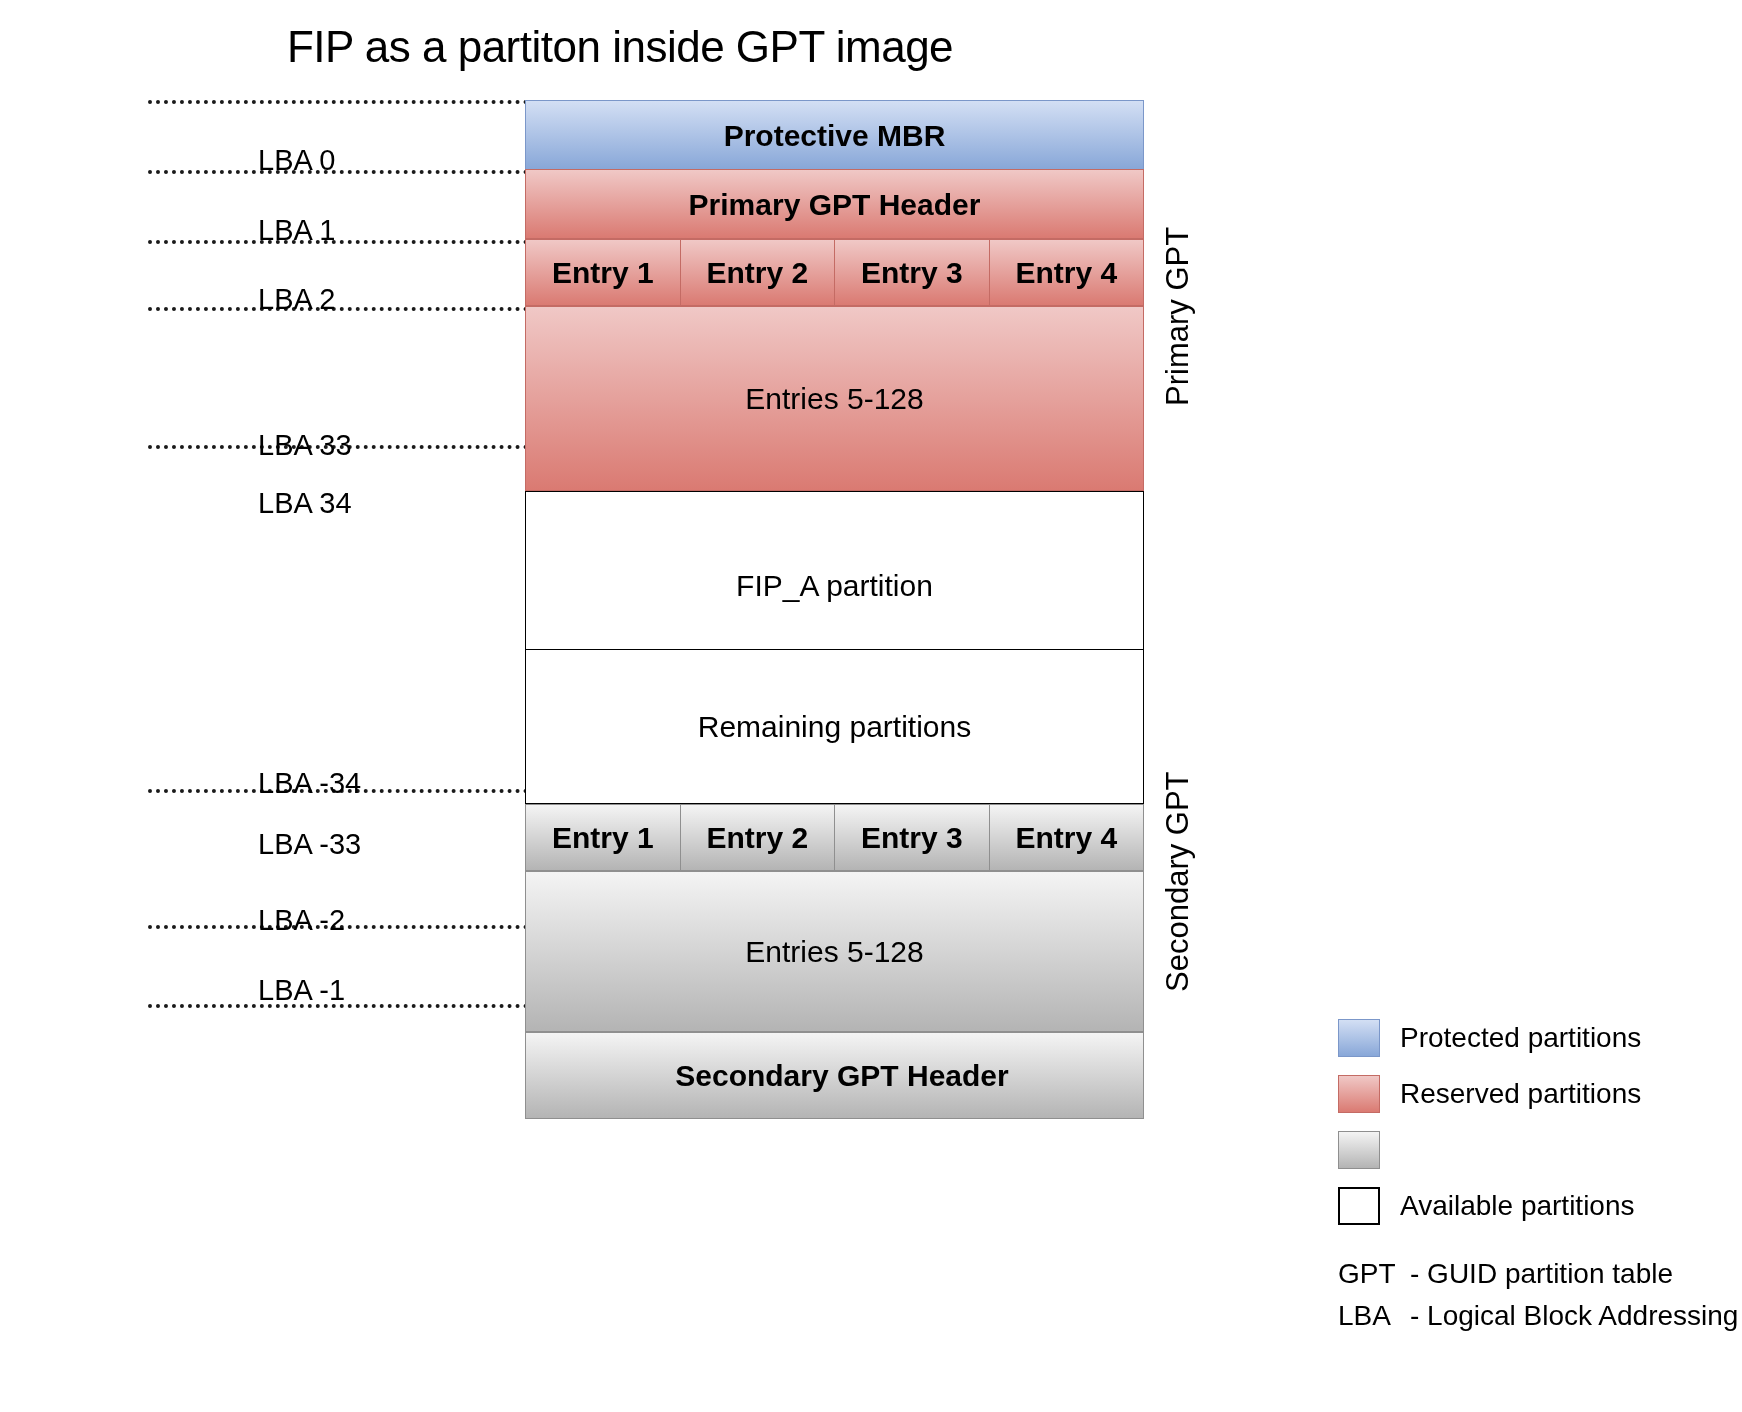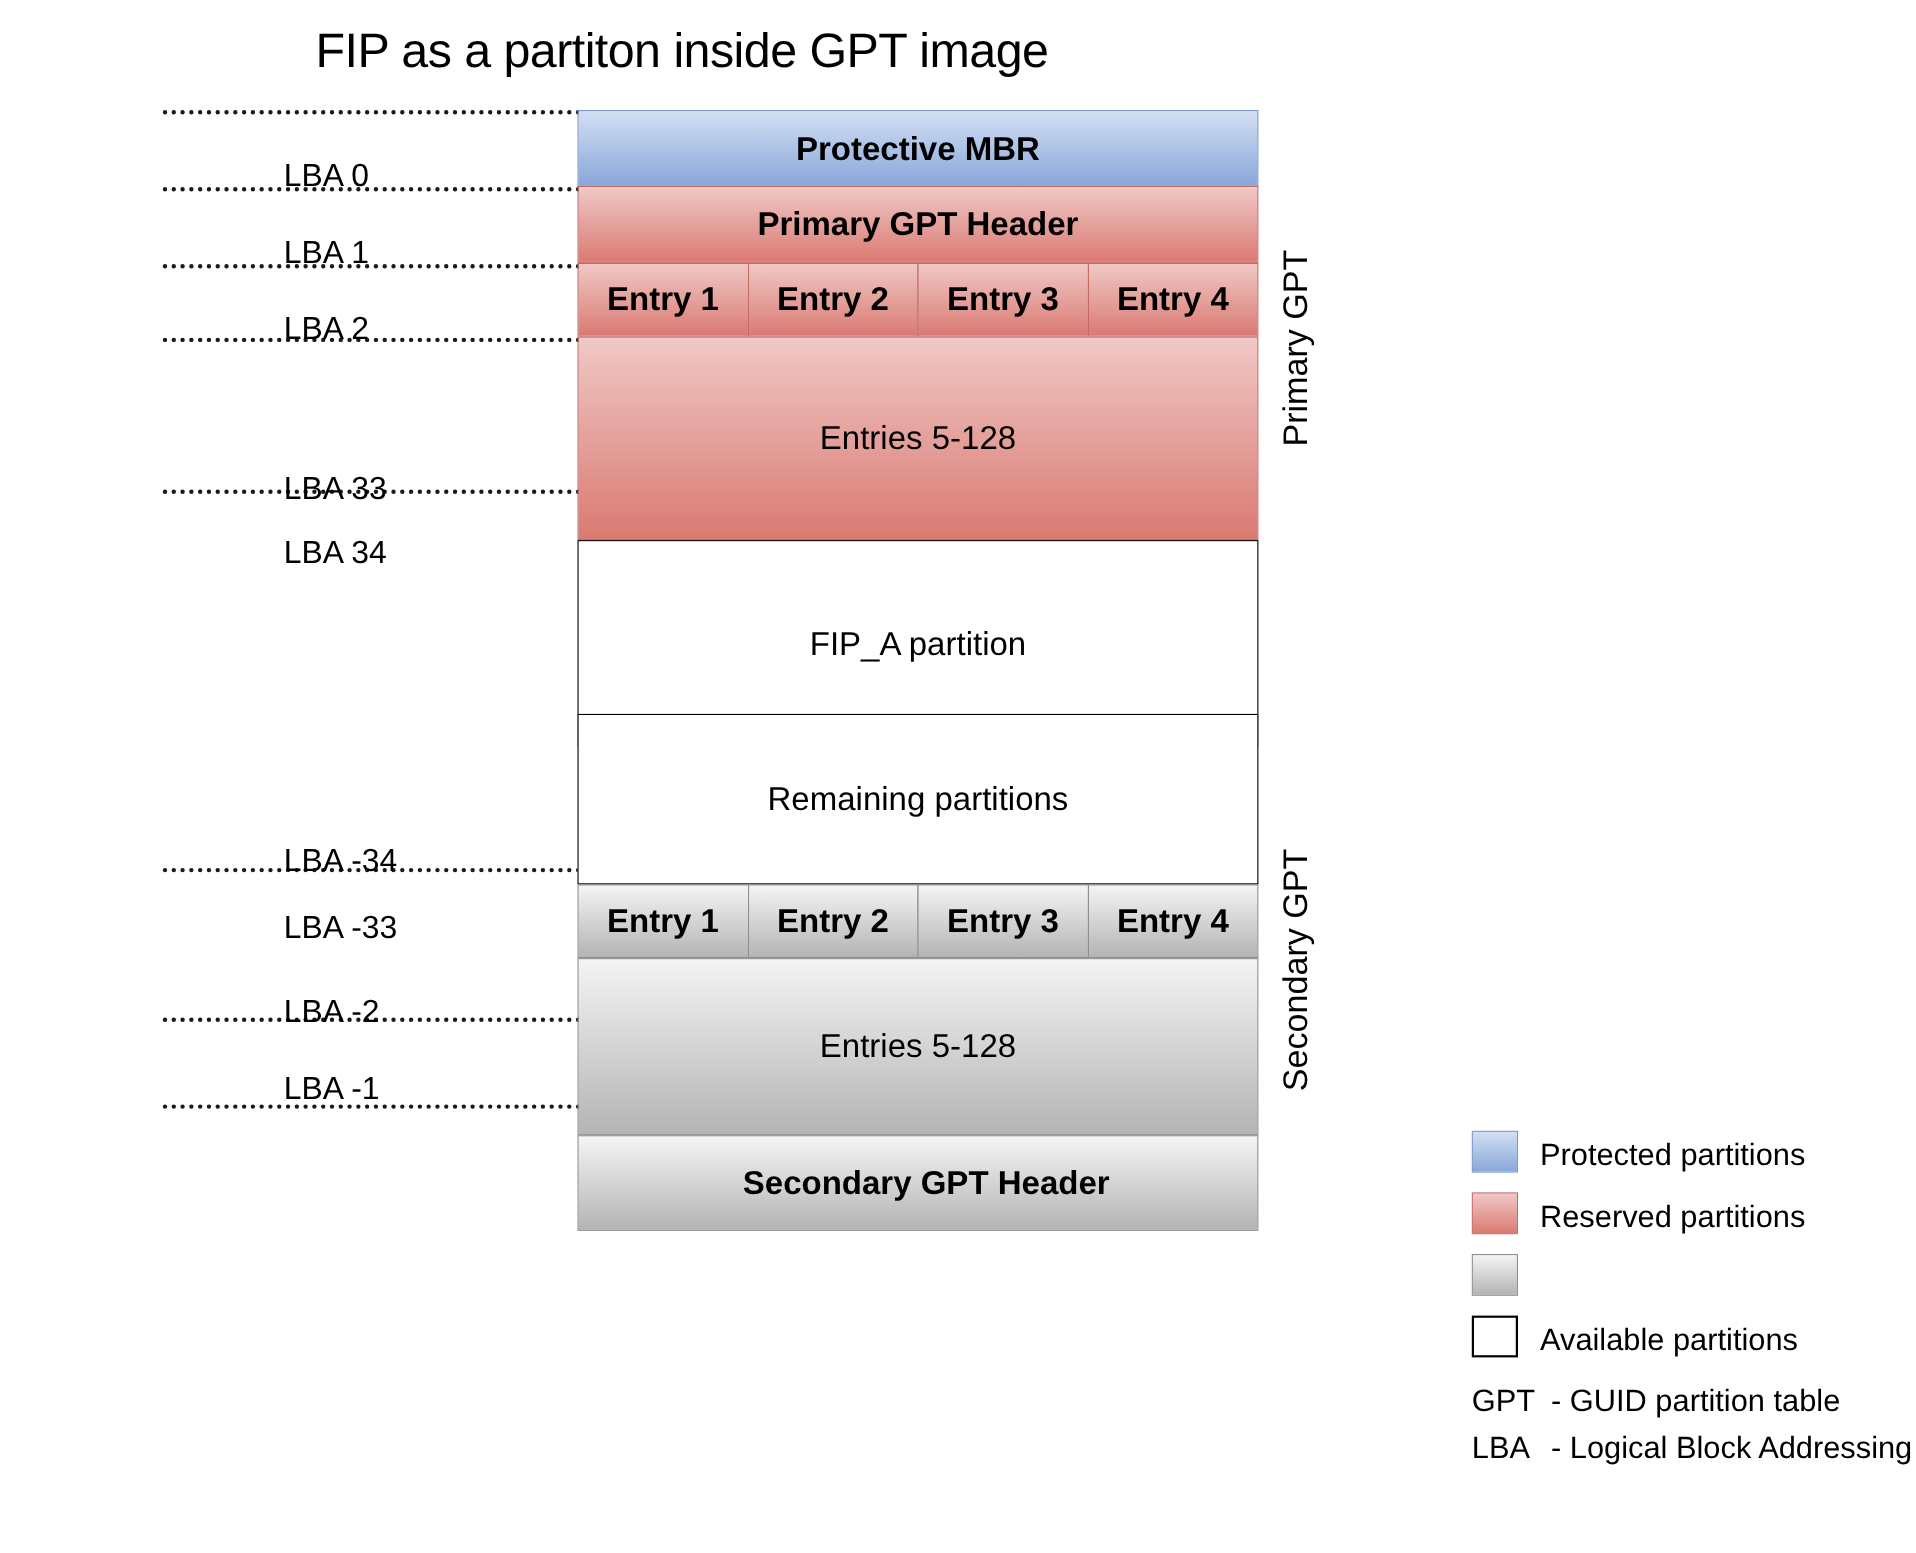--- a/index.html
+++ b/index.html
@@ -141,21 +141,21 @@
 
   
   #legend {
     position: absolute;
     left: 1338px;
     top: 1010px;
     width: 400px;
   }
   .legend-item {
     display: flex;
-    align-items: flex-end;
+    align-items: center;
     height: 56px;
   }
   .legend-swatch {
     width: 42px;
     height: 38px;
     box-sizing: border-box;
     flex: 0 0 auto;
   }
   .sw-blue {
     background: linear-gradient(to bottom, #d3dff4 0%, #88a7d8 100%);

